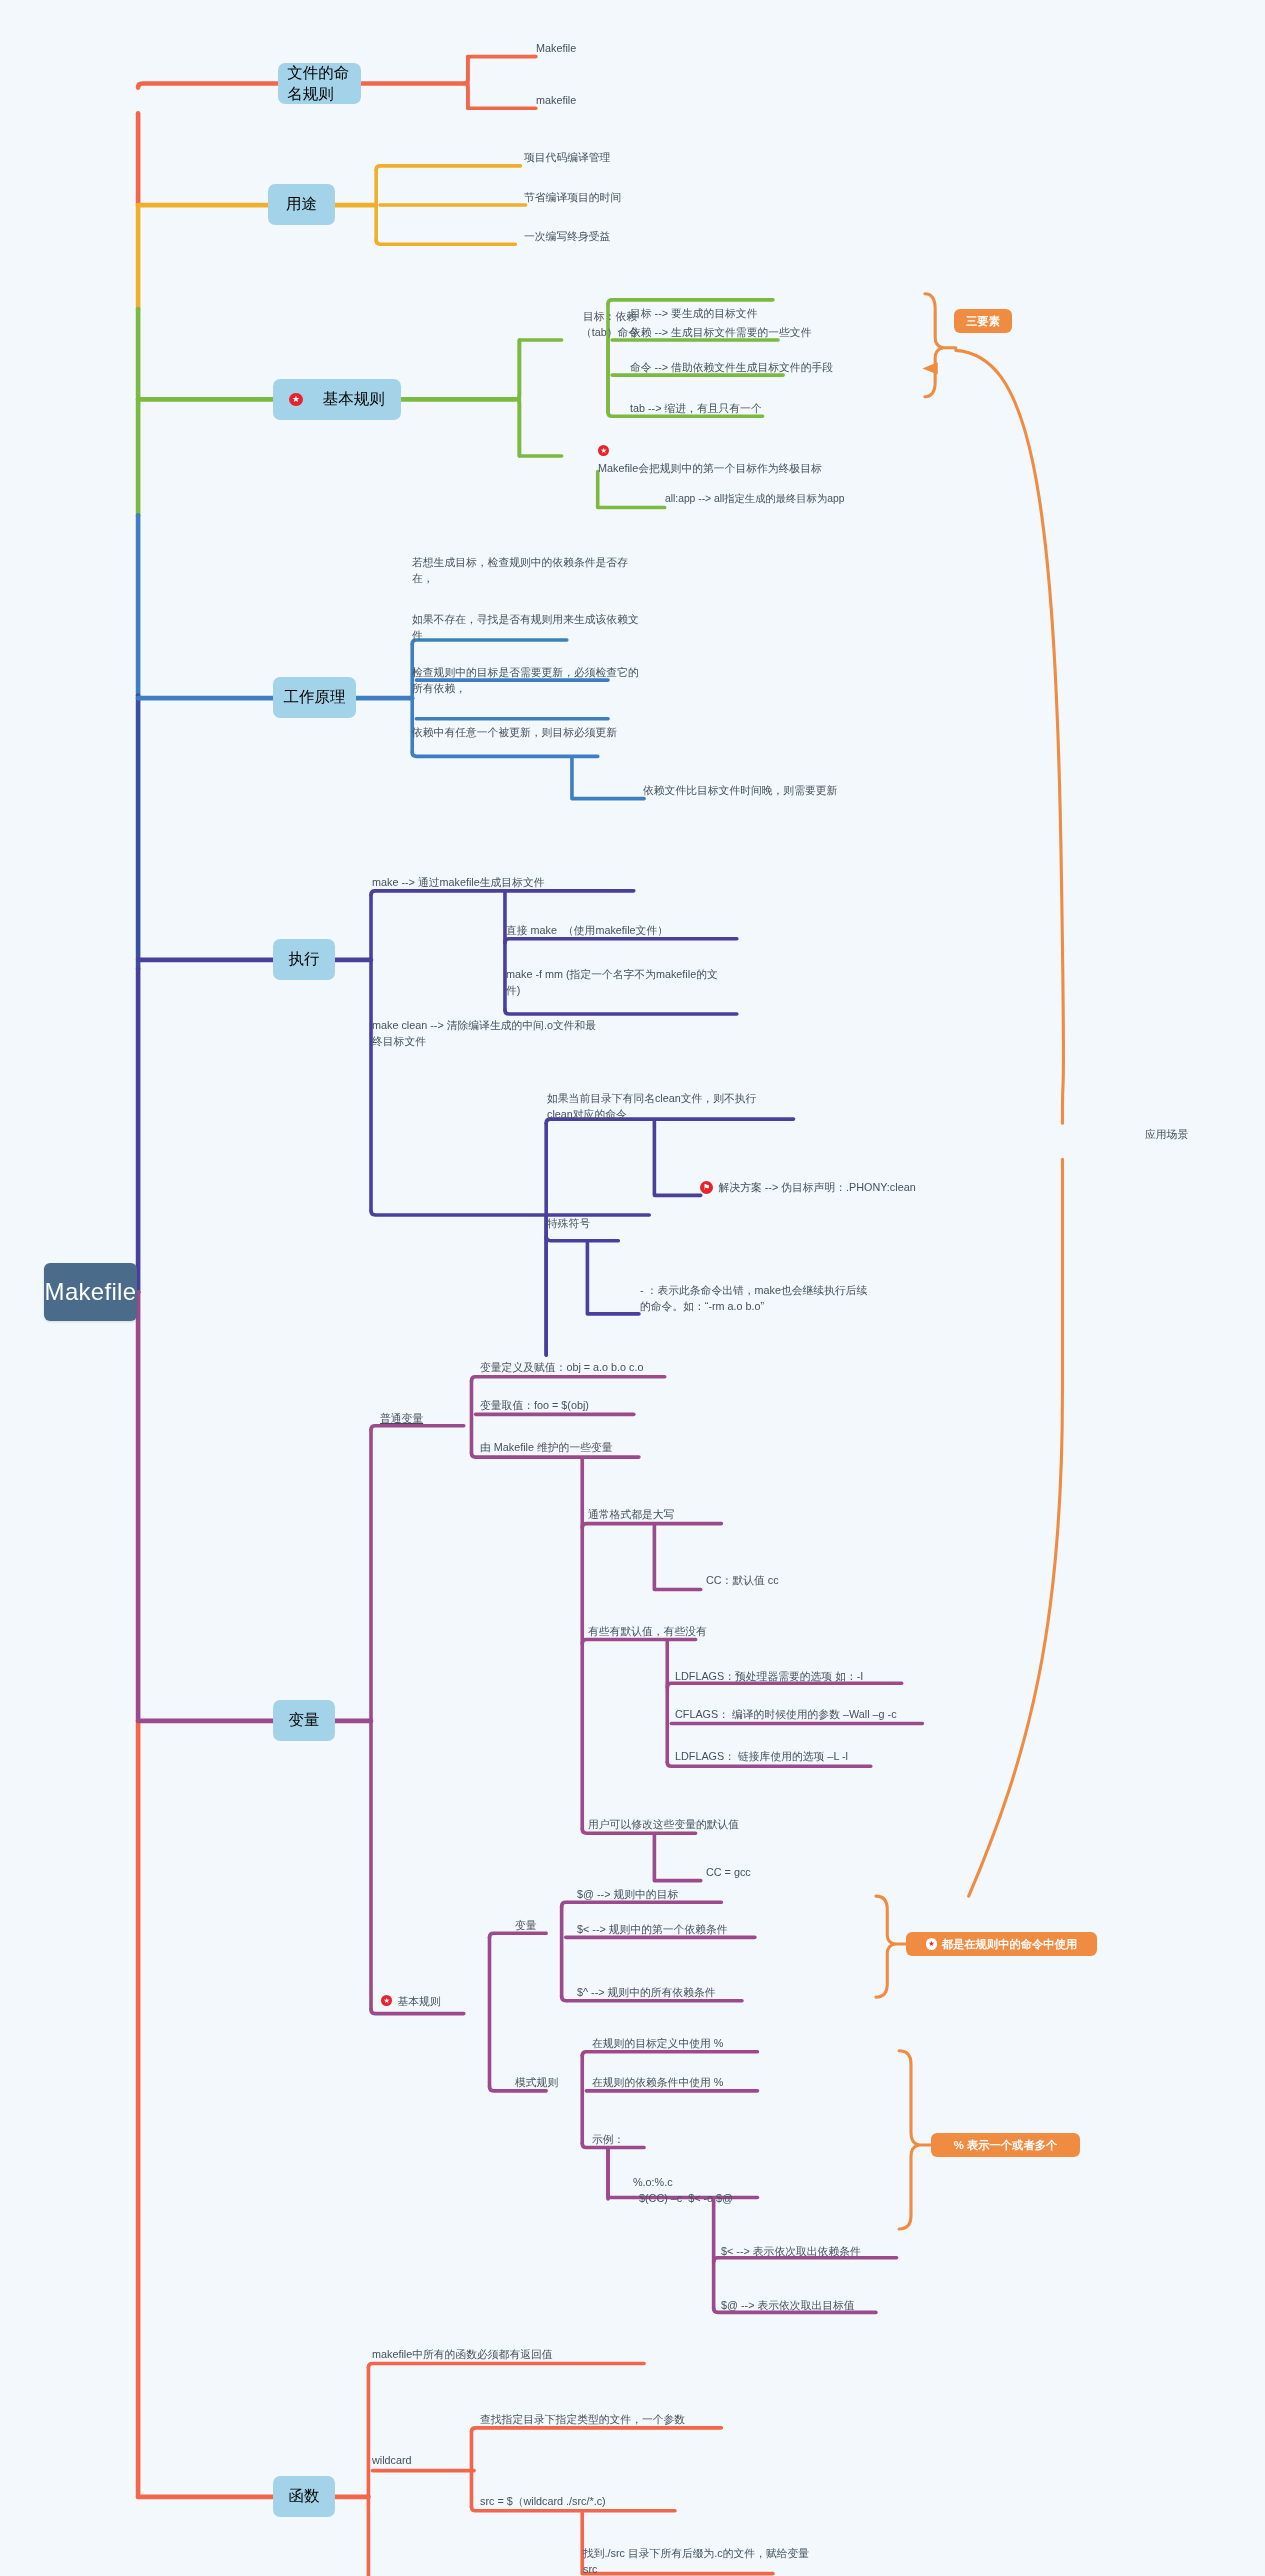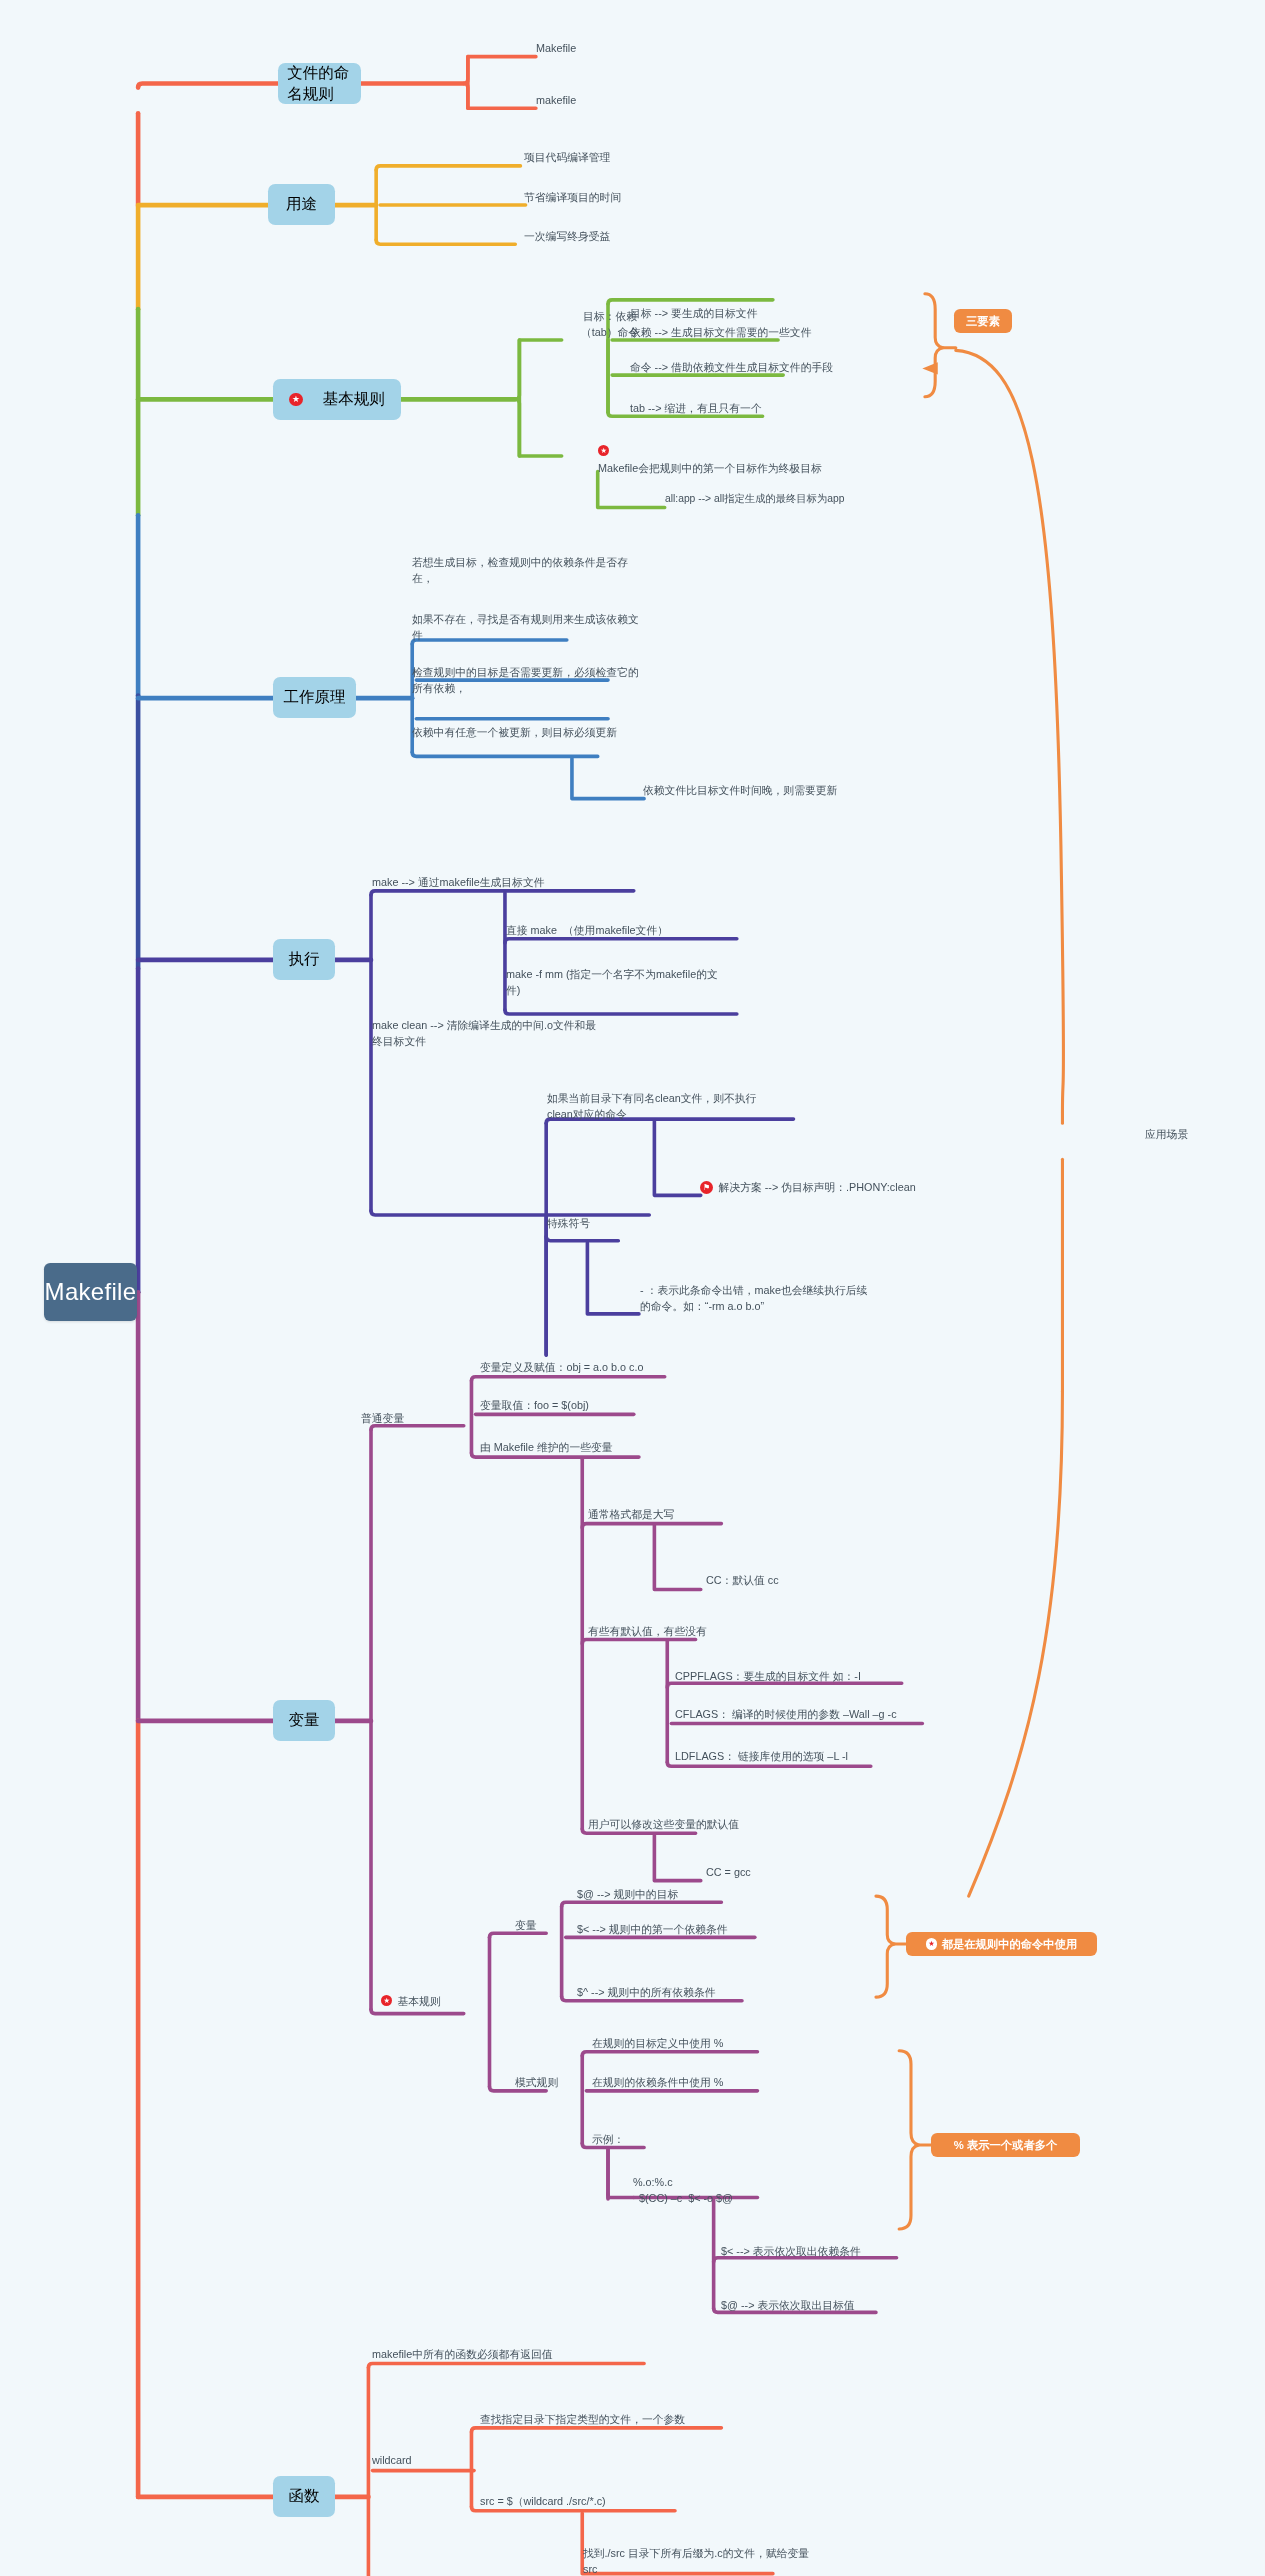--- a/index.html
+++ b/index.html
@@ -366,21 +366,21 @@
     <div class="txt">解决方案 --&gt; 伪目标声明：.PHONY:clean</div>
   </div>
   <div class="node" style="left:547px;top:1216px;">
     <div class="txt">特殊符号</div>
   </div>
   <div class="node" style="left:640px;top:1283px;width:247px;">
     <div class="txt">- ：表示此条命令出错，make也会继续执行后续
 的命令。如：“-rm a.o b.o”</div>
   </div>
 
-  <div class="node" style="left:361px;top:1411px;">
+  <div class="node" style="left:380px;top:1411px;text-decoration:underline;">
     <div class="txt">普通变量</div>
   </div>
   <div class="node" style="left:480px;top:1360px;">
     <div class="txt">变量定义及赋值：obj = a.o b.o c.o</div>
   </div>
   <div class="node" style="left:480px;top:1398px;">
     <div class="txt">变量取值：foo = $(obj)</div>
   </div>
   <div class="node" style="left:480px;top:1440px;">
     <div class="txt">由 Makefile 维护的一些变量</div>
@@ -388,21 +388,21 @@
   <div class="node" style="left:588px;top:1507px;">
     <div class="txt">通常格式都是大写</div>
   </div>
   <div class="node" style="left:588px;top:1624px;">
     <div class="txt">有些有默认值，有些没有</div>
   </div>
   <div class="node" style="left:706px;top:1573px;">
     <div class="txt">CC：默认值 cc</div>
   </div>
   <div class="node" style="left:675px;top:1669px;">
-    <div class="txt">CPPFLAGS：要生成的目标文件 如：-I</div>
+    <div class="txt">LDFLAGS：预处理器需要的选项 如：-I</div>
   </div>
   <div class="node" style="left:675px;top:1707px;">
     <div class="txt">CFLAGS： 编译的时候使用的参数 –Wall –g -c</div>
   </div>
   <div class="node" style="left:675px;top:1749px;">
     <div class="txt">LDFLAGS： 链接库使用的选项 –L -l</div>
   </div>
   <div class="node" style="left:588px;top:1817px;">
     <div class="txt">用户可以修改这些变量的默认值</div>
   </div>

